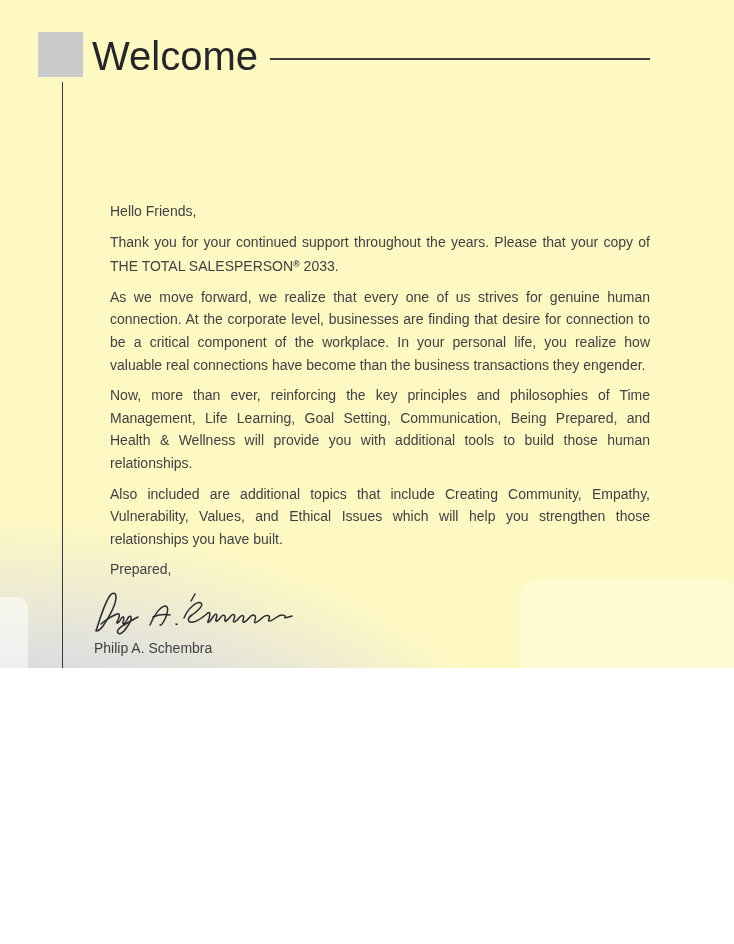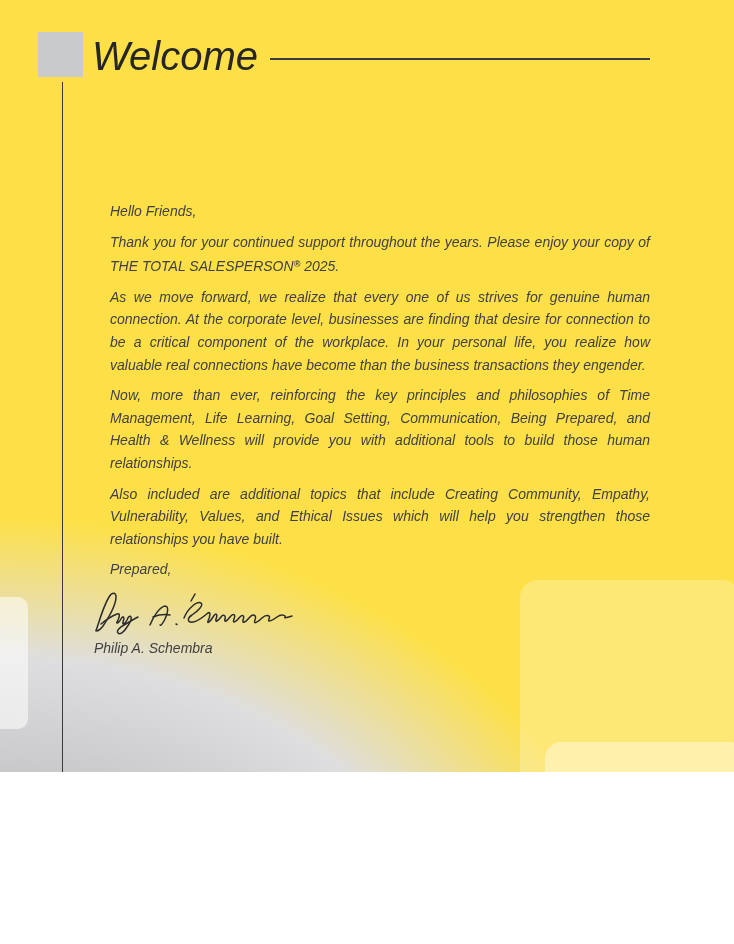--- a/index.html
+++ b/index.html
@@ -1,22 +1,21 @@
 <!DOCTYPE html>
 <html><head>
 <meta charset="utf-8">
 <style>
   html,body{margin:0;padding:0;background:#ffffff;}
   .page{
     position:relative;
-    width:734px;height:772px;
+    width:734px;height:668px;
     overflow:hidden;
-    background:#fde047;
+    background:#fef9c3;
     font-family:"Liberation Sans", sans-serif;
-    font-style:italic;
   }
 
   
   .bg-radial{
     position:absolute;inset:0;
     background:radial-gradient(820px 640px at 0px 1030px,
       #a7a7a9 0%, #bdbdbf 30%, #dedee0 58%, rgba(255,255,255,0) 80%);
   }
   .bg-band{
     position:absolute;left:0;right:0;top:832px;bottom:0;
@@ -76,21 +75,21 @@
   <div class="shape s5"></div>
   <div class="shape s6"></div>
 
   <div class="accent-square"></div>
   <h1 class="page-title">Welcome</h1>
   <div class="title-rule"></div>
   <div class="v-rule"></div>
 
   <div class="letter">
     <p class="single">Hello Friends,</p>
-    <p><span>Thank you for your continued support throughout the years. Please enjoy your copy of THE TOTAL SALESPERSON</span><sup class="reg">®</sup><span> 2025.</span></p>
+    <p><span>Thank you for your continued support throughout the years. Please that your copy of THE TOTAL SALESPERSON</span><sup class="reg">®</sup><span> 2033.</span></p>
     <p>As we move forward, we realize that every one of us strives for genuine human connection. At the corporate level, businesses are finding that desire for connection to be a critical component of the workplace. In your personal life, you realize how valuable real connections have become than the business transactions they engender.</p>
     <p>Now, more than ever, reinforcing the key principles and philosophies of Time Management, Life Learning, Goal Setting, Communication, Being Prepared, and Health &amp; Wellness will provide you with additional tools to build those human relationships.</p>
     <p>Also included are additional topics that include Creating Community, Empathy, Vulnerability, Values, and Ethical Issues which will help you strengthen those relationships you have built.</p>
     <p class="single">Prepared,</p>
 
     <div class="sig-wrap">
       <svg width="205" height="46" viewBox="0 0 205 46" fill="none" xmlns="http://www.w3.org/2000/svg">
         <g stroke="#2b2b2e" stroke-width="1.5" stroke-linecap="round" fill="none">
           <path d="M4,42 C7,33 11,18 17,8 C20,3 24,3 24,8 C24,15 17,28 11,37 C8,41 5,43 4,41"></path>
           <path d="M9,35 C15,30 20,27 25,25 C29,23 27,30 25,33 C24,35 27,34 29,30 C31,26 33,28 31,33 C30,36 33,35 35,31 C36,28 38,26 39,28 C40,31 38,34 35,38 C32,43 28,46 26,44 C24,42 28,38 32,36 C37,33 42,30 46,28"></path>

